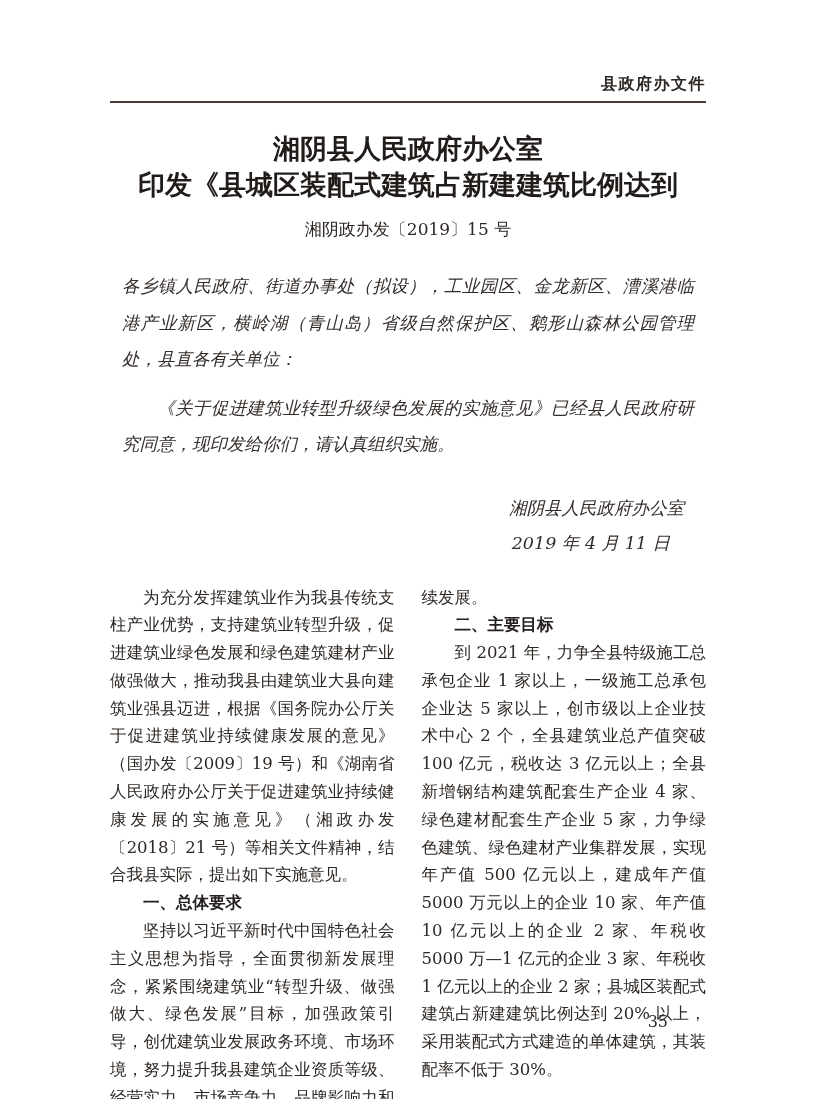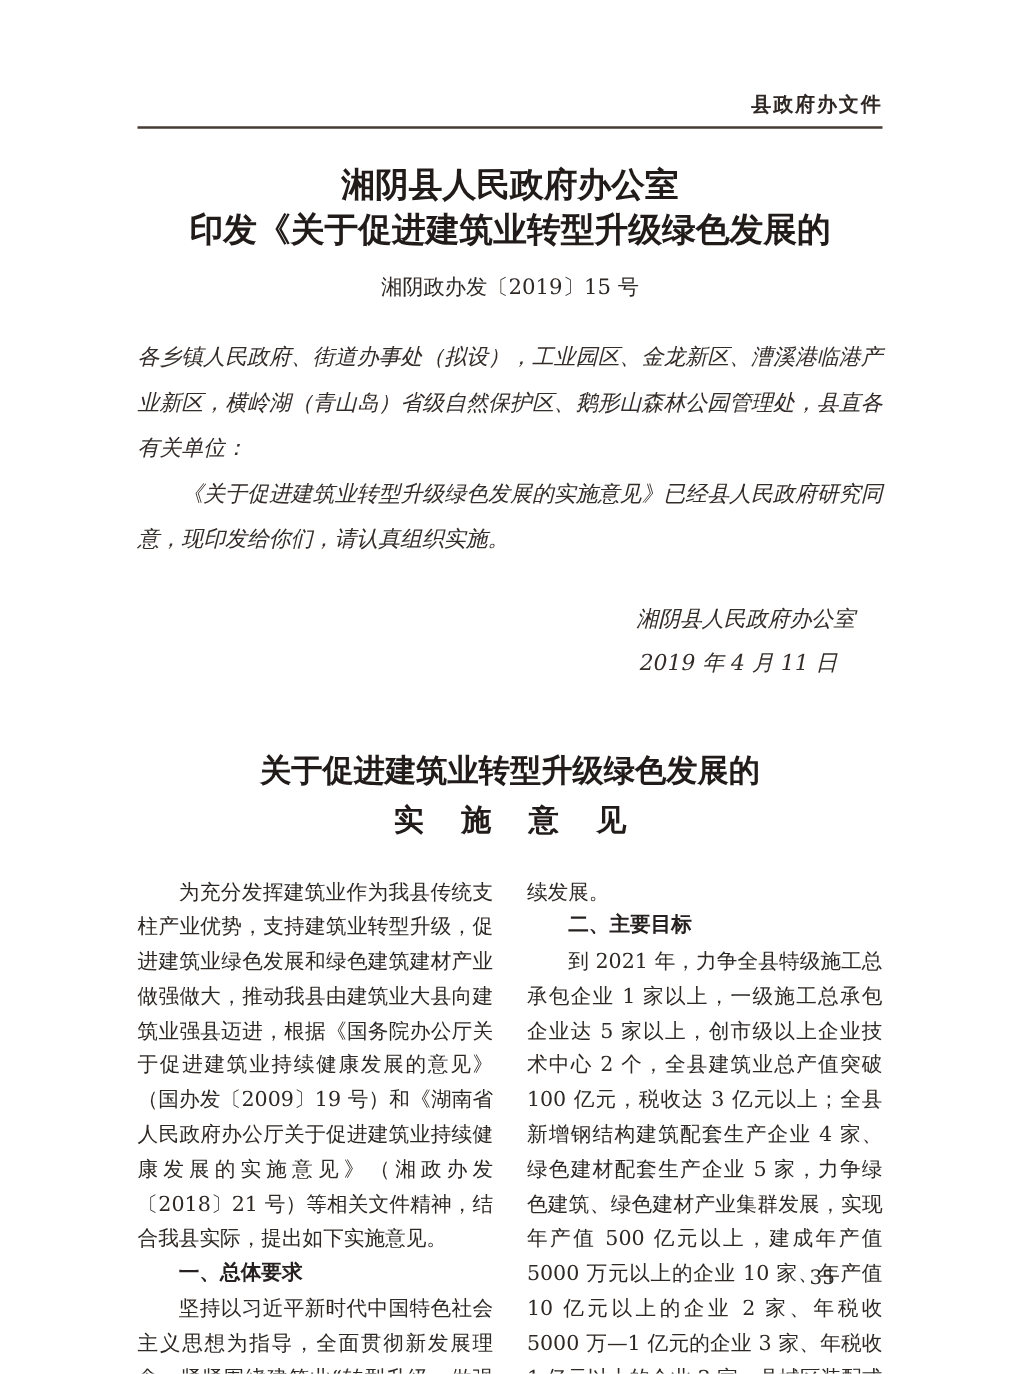--- a/index.html
+++ b/index.html
@@ -46,21 +46,21 @@
     color: #2e2825;
   }
   .intro {
     margin-top: 27px;
     font-style: italic;
     font-size: 17.5px;
     line-height: 36.5px;
     text-align: justify;
     color: #332c29;
   }
-  .intro p { margin: 0; }
+  .intro p { margin: 12px; }
   .intro p.indent { text-indent: 2em; }
 
   .signature {
     margin-top: 28px;
     text-align: right;
     font-style: italic;
     font-size: 17.5px;
     line-height: 35px;
     color: #332c29;
   }
@@ -107,39 +107,35 @@
 
 <div class="page">
 
   <div class="header-row">
     <span class="header-label">县政府办文件</span>
   </div>
   <div class="header-rule"></div>
 
   <div class="notice-title">
     <div>湘阴县人民政府办公室</div>
-    <div>印发《关于促进建筑业转型升级绿色发展的</div>
+    <div>印发《县城区装配式建筑占新建建筑比例达到</div>
   </div>
 
   <div class="doc-number">湘阴政办发〔2019〕15 号</div>
 
   <div class="intro">
     <p>各乡镇人民政府、街道办事处（拟设），工业园区、金龙新区、漕溪港临港产业新区，横岭湖（青山岛）省级自然保护区、鹅形山森林公园管理处，县直各有关单位：</p>
     <p class="indent">《关于促进建筑业转型升级绿色发展的实施意见》已经县人民政府研究同意，现印发给你们，请认真组织实施。</p>
   </div>
 
   <div class="signature">
     <div class="sig-org">湘阴县人民政府办公室</div>
     <div class="sig-date">2019 年 4 月 11 日</div>
   </div>
 
-  <div class="doc-title">
-    <div class="doc-title-l1">关于促进建筑业转型升级绿色发展的</div>
-    <div class="doc-title-l2">实 施 意 见</div>
-  </div>
 
   <div class="columns">
     <div class="col">
       <p class="body-p">为充分发挥建筑业作为我县传统支柱产业优势，支持建筑业转型升级，促进建筑业绿色发展和绿色建筑建材产业做强做大，推动我县由建筑业大县向建筑业强县迈进，根据《国务院办公厅关于促进建筑业持续健康发展的意见》（国办发〔2009〕19 号）和《湖南省人民政府办公厅关于促进建筑业持续健康发展的实施意见》（湘政办发〔2018〕21 号）等相关文件精神，结合我县实际，提出如下实施意见。</p>
       <p class="col-heading">一、总体要求</p>
       <p class="body-p">坚持以习近平新时代中国特色社会主义思想为指导，全面贯彻新发展理念，紧紧围绕建筑业“转型升级、做强做大、绿色发展”目标，加强政策引导，创优建筑业发展政务环境、市场环境，努力提升我县建筑企业资质等级、经营实力、市场竞争力、品牌影响力和外向拓展力，以现代建筑业发展带动绿色建材、物流、劳务、设计、装饰装修等建筑产业链条式发展，实现我县建筑业健康稳定持</p>
     </div>
     <div class="col">
       <p class="body-p noindent">续发展。</p>
       <p class="col-heading">二、主要目标</p>

